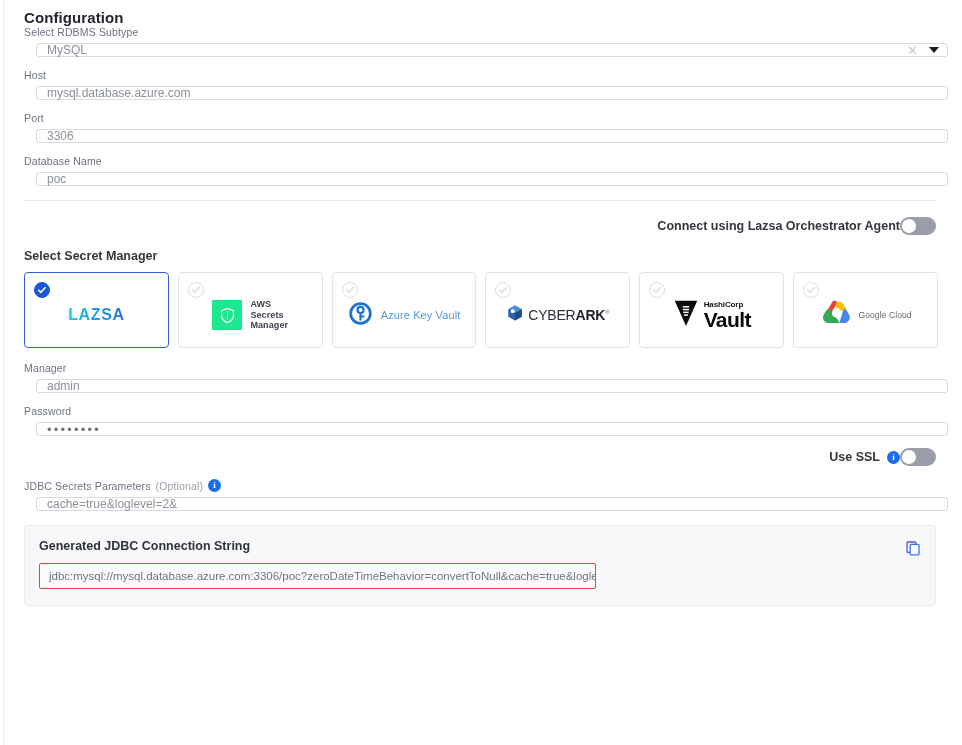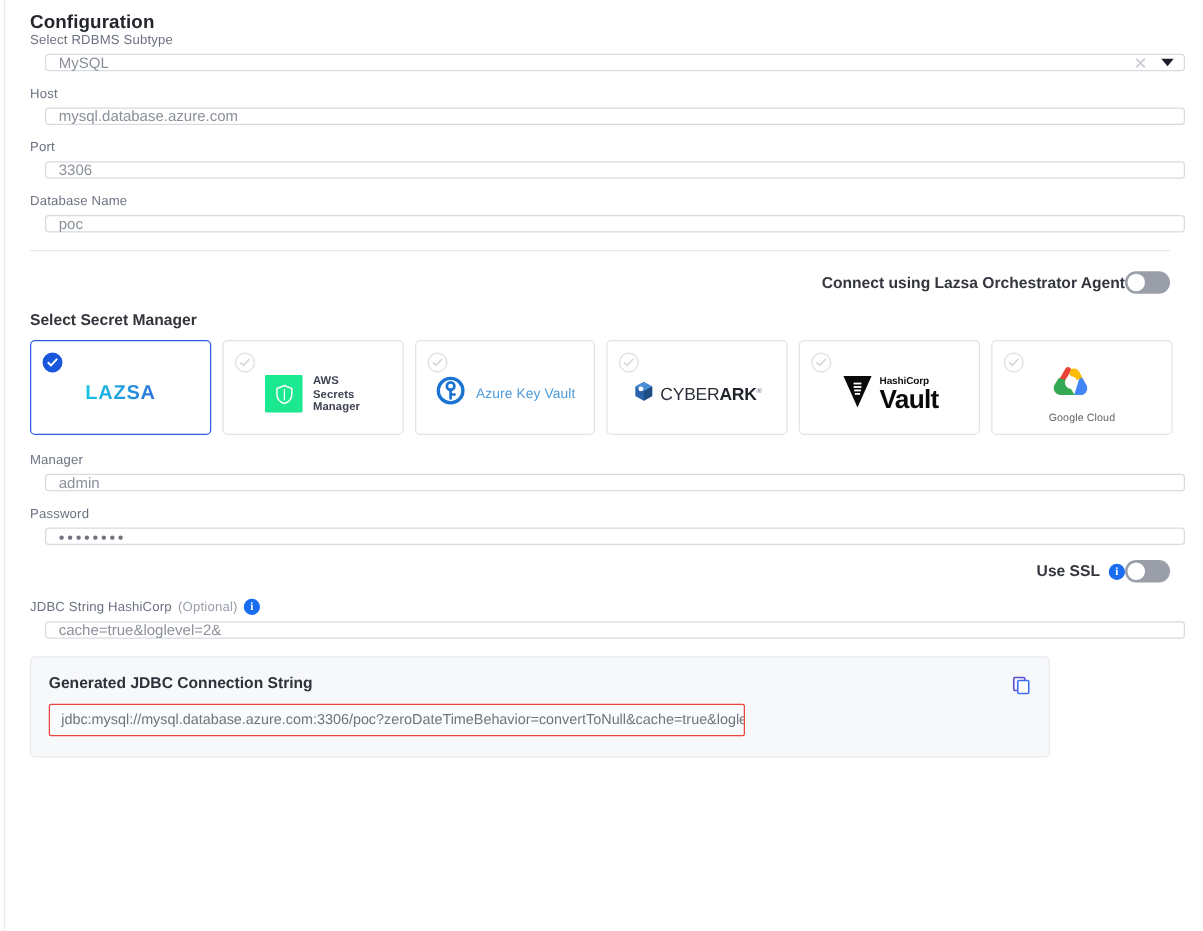--- a/index.html
+++ b/index.html
@@ -198,26 +198,26 @@
   .ca-txt {
     font-size: 14px; color: #2b2f38; letter-spacing: -.2px;
   }
   .ca-txt b { color: #1e222a; }
   .ca-sup { font-size: 6px; vertical-align: super; color: #6b7280; }
 
   .hc-txt { line-height: 1; }
   .hc-top { font-size: 8px; font-weight: bold; color: #111; letter-spacing: -.1px; }
   .hc-main { font-size: 21px; font-weight: bold; color: #0a0a0a; letter-spacing: -.6px; }
 
-  .gc-wrap { display: flex; flex-direction: column; align-items: flex-start; gap: 3px; }
+  .gc-wrap { display: flex; flex-direction: row; align-items: center; gap: 3px; }
   .gc-txt { font-size: 8.5px; color: #5f6368; letter-spacing: .1px; }
 
   
   .jdbc-panel {
-    width: 816px;
+    width: 912px;
     background: #f7f8fa;
     border: 1px solid #e8eaee;
     border-radius: 4px;
     margin-top: 14px;
     padding: 13px 14px 16px 14px;
     position: relative;
   }
   .jdbc-title {
     font-size: 12.5px;
     font-weight: bold;
@@ -435,21 +435,21 @@
         <span>Use SSL</span>
         <span class="info-icon">i</span>
       </div>
       <div class="switch">
         <div class="knob"></div>
       </div>
     </div>
 
     <div class="field" style="margin-top:13px">
       <div class="field-label" style="display:flex;align-items:center;gap:5px">
-        <span>JDBC String HashiCorp</span>
+        <span>JDBC Secrets Parameters</span>
         <span class="optional">(Optional)</span>
         <span class="info-icon">i</span>
       </div>
       <div class="input">
         <span class="val">cache=true&amp;loglevel=2&amp;</span>
       </div>
     </div>
 
     <div class="jdbc-panel">
       <div class="jdbc-title">Generated JDBC Connection String</div>

